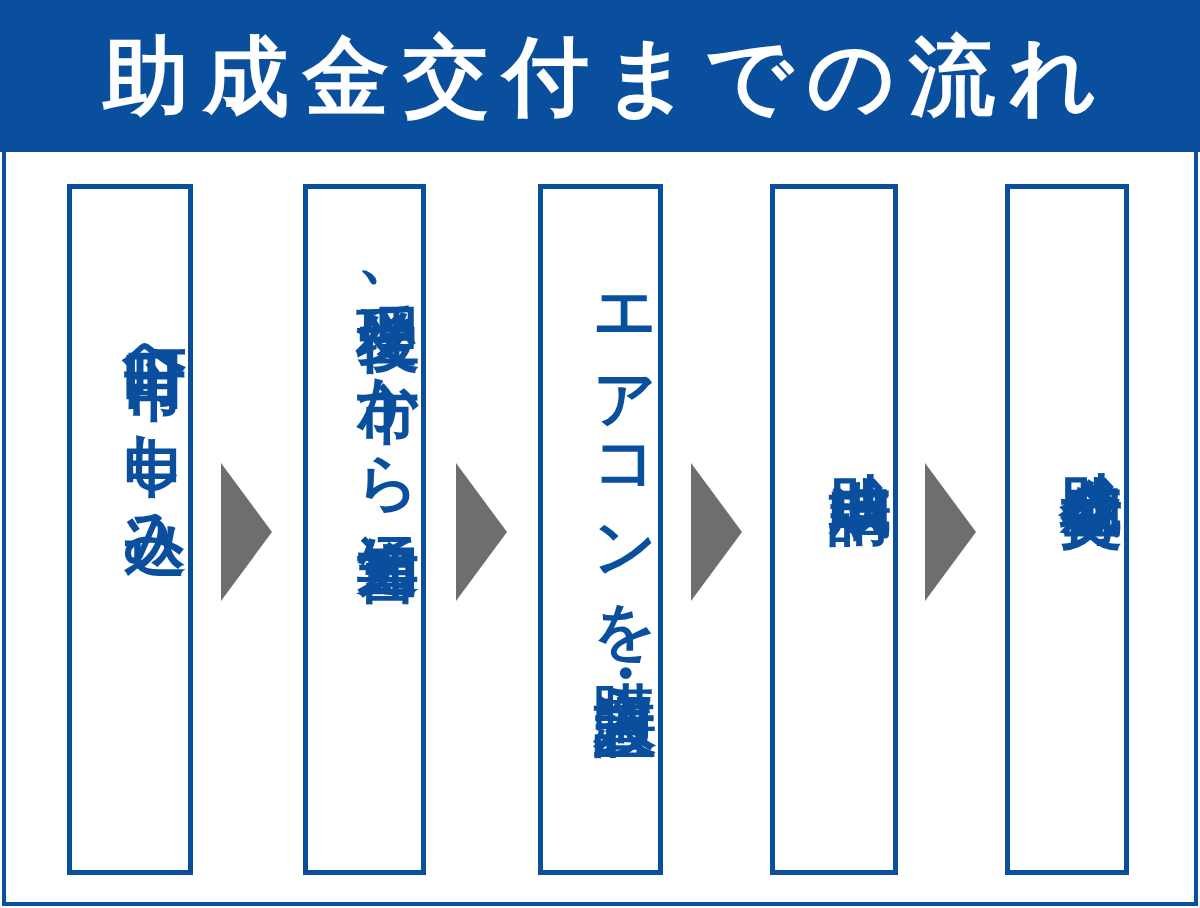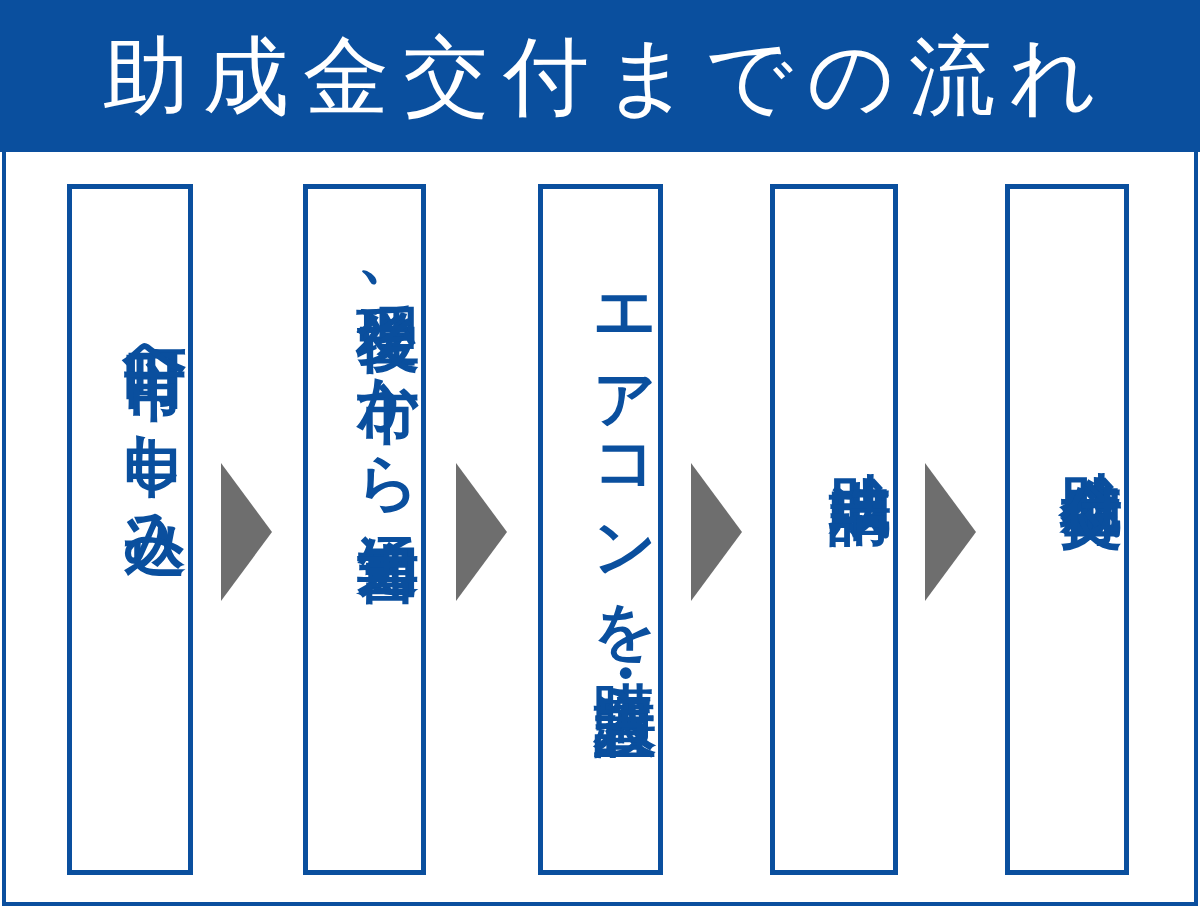--- a/index.html
+++ b/index.html
@@ -43,21 +43,21 @@
     background: #0a4f9e;
     display: flex;
     align-items: center;
     justify-content: center;
     box-sizing: border-box;
   }
   .header-title {
     color: #ffffff;
     font-size: 86px;
     line-height: 1;
-    font-weight: normal;
+    font-weight: bold;
     letter-spacing: 14px;
     text-indent: 14px;
     white-space: nowrap;
     font-family: "DejaVu Sans", "Liberation Sans", sans-serif;
   }
 
   
   .flow-body {
     position: absolute;
     left: 0;

